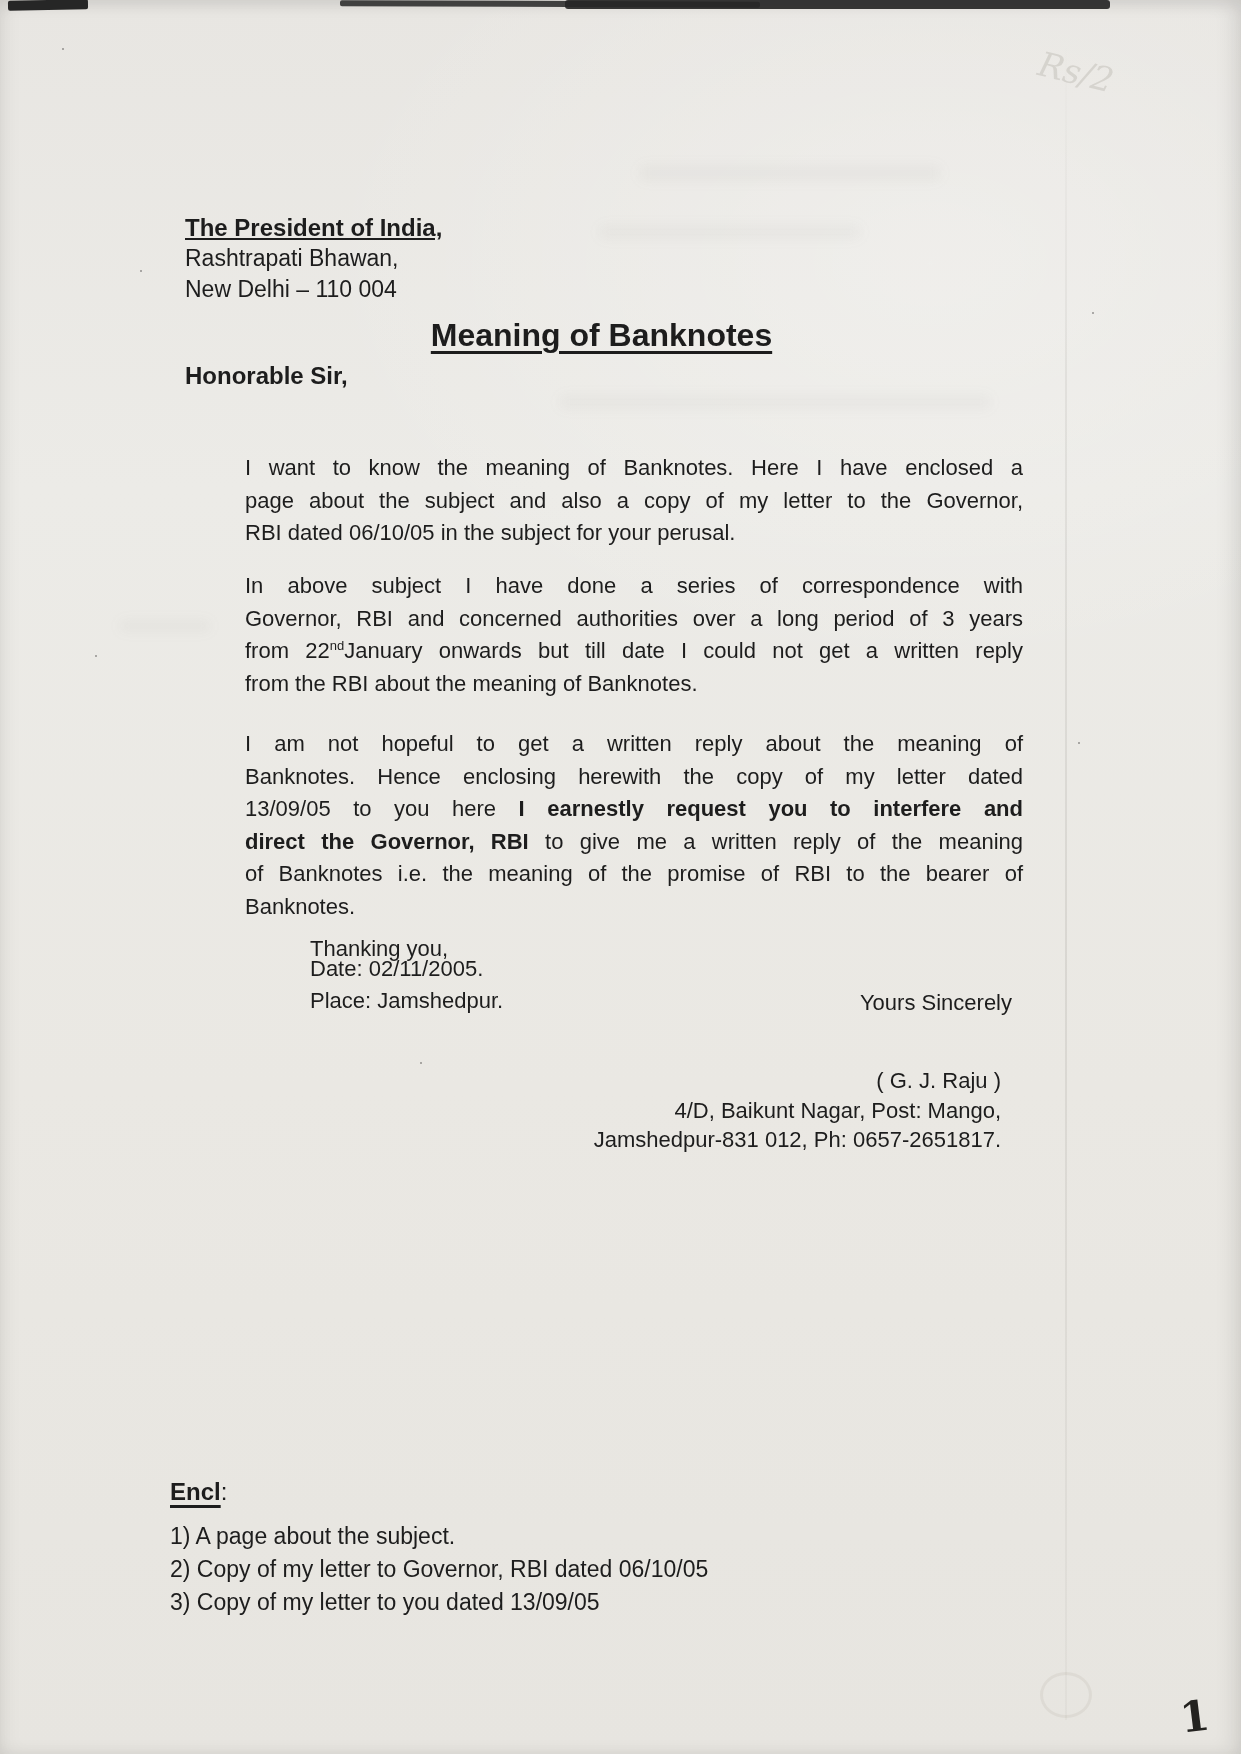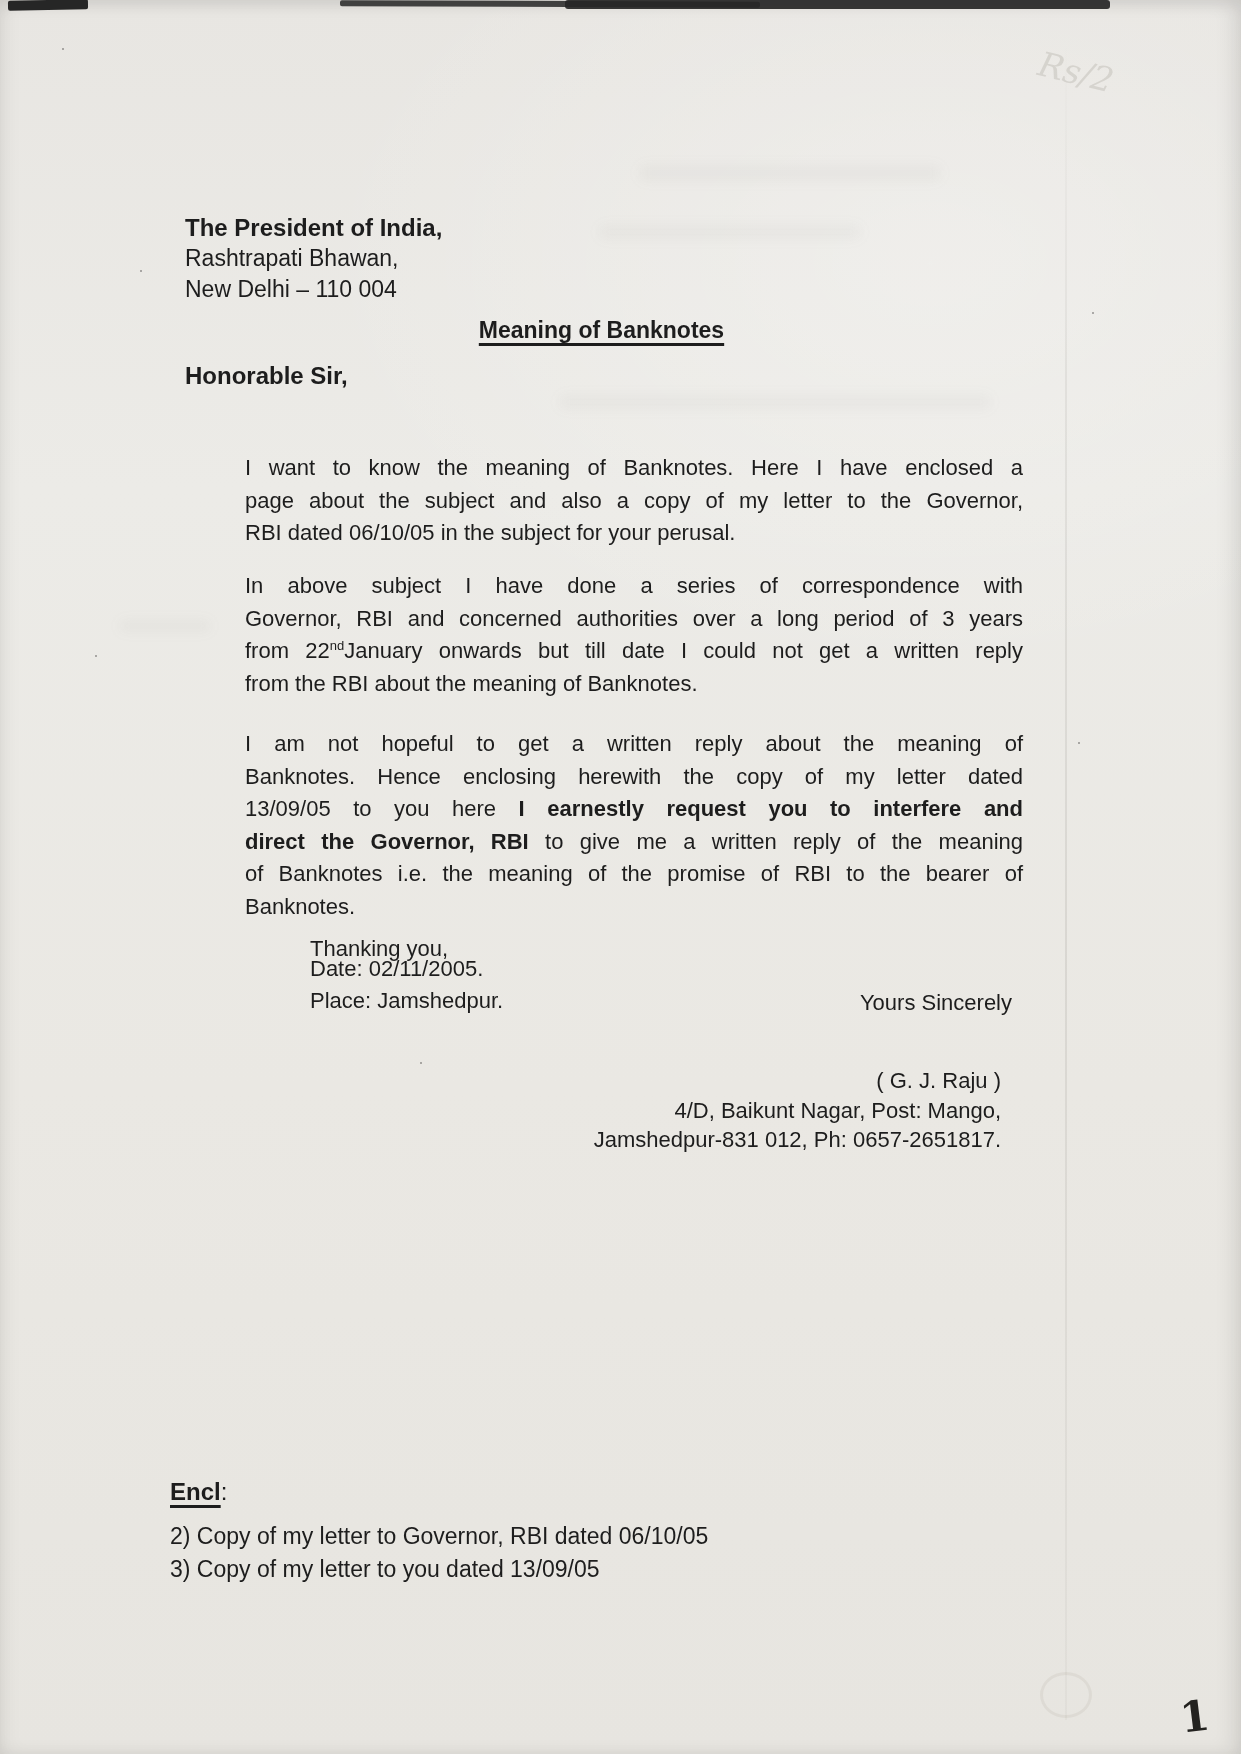--- a/index.html
+++ b/index.html
@@ -7,22 +7,22 @@
     position:relative; width:1241px; height:1754px; overflow:hidden;
     background:
       radial-gradient(ellipse 900px 600px at 75% 15%, rgba(255,255,255,0.25), rgba(255,255,255,0) 70%),
       linear-gradient(180deg, #e8e6e2 0%, #ecebe7 28%, #eae8e3 62%, #e7e5e0 100%);
     box-shadow: inset -10px 0 18px rgba(0,0,0,0.07), inset 0 8px 14px rgba(0,0,0,0.05), inset 10px 0 16px rgba(0,0,0,0.03);
     font-family:"Liberation Sans","DejaVu Sans",sans-serif;
     color:#1d1d1d;
   }
   .abs { position:absolute; }
   .recipient { left:185px; top:212px; font-size:23px; line-height:31px; }
-  .recipient .r1 { font-weight:bold; font-size:24px; }
-  .subject-wrap { left:0; top:317px; width:1203px; text-align:center; font-size:23px; font-weight:bold; }
+  .recipient .r1 { font-weight:bold; font-size:24px;text-decoration:underline; }
+  .subject-wrap { left:0; top:317px; width:1203px; text-align:center; font-size:32px; font-weight:bold; }
   .subject-underline { text-decoration:underline; text-decoration-thickness:2.5px; text-underline-offset:5px; }
   .salutation { left:185px; top:362px; font-size:24px; font-weight:bold; }
   .para { position:absolute; width:778px; font-size:22px; line-height:32.5px; }
   .para .line { text-align:justify; text-align-last:justify; }
   .para .line.last { text-align-last:left; }
   .seg-bold { font-weight:bold; }
   .seg-sup { vertical-align:super; font-size:13px; line-height:0; }
   .closing-line { font-size:22px; }
   .valediction { font-size:22px; }
   .signature { text-align:right; font-size:22px; line-height:29.5px; }
@@ -110,20 +110,21 @@
   <div class="abs signature" style="right:240px;top:1066px;">
     <div>( G. J. Raju )</div>
     <div>4/D, Baikunt Nagar, Post: Mango,</div>
     <div>Jamshedpur-831 012, Ph: 0657-2651817.</div>
   </div>
 
   <div class="abs encl-label" style="left:170px;top:1478px;">
     <span class="u">Encl</span><span class="c">:</span>
   </div>
   <div class="abs encl-items" style="left:170px;top:1520px;">
+    <div>1) A page about the subject.</div>
     <div>2) Copy of my letter to Governor, RBI dated 06/10/05</div>
     <div>3) Copy of my letter to you dated 13/09/05</div>
   </div>
 
   <div class="pencil-mark">Rs/2</div>
   <div class="ring-stain"></div>
   <div class="page-number">1</div>
 
 </div>
 

